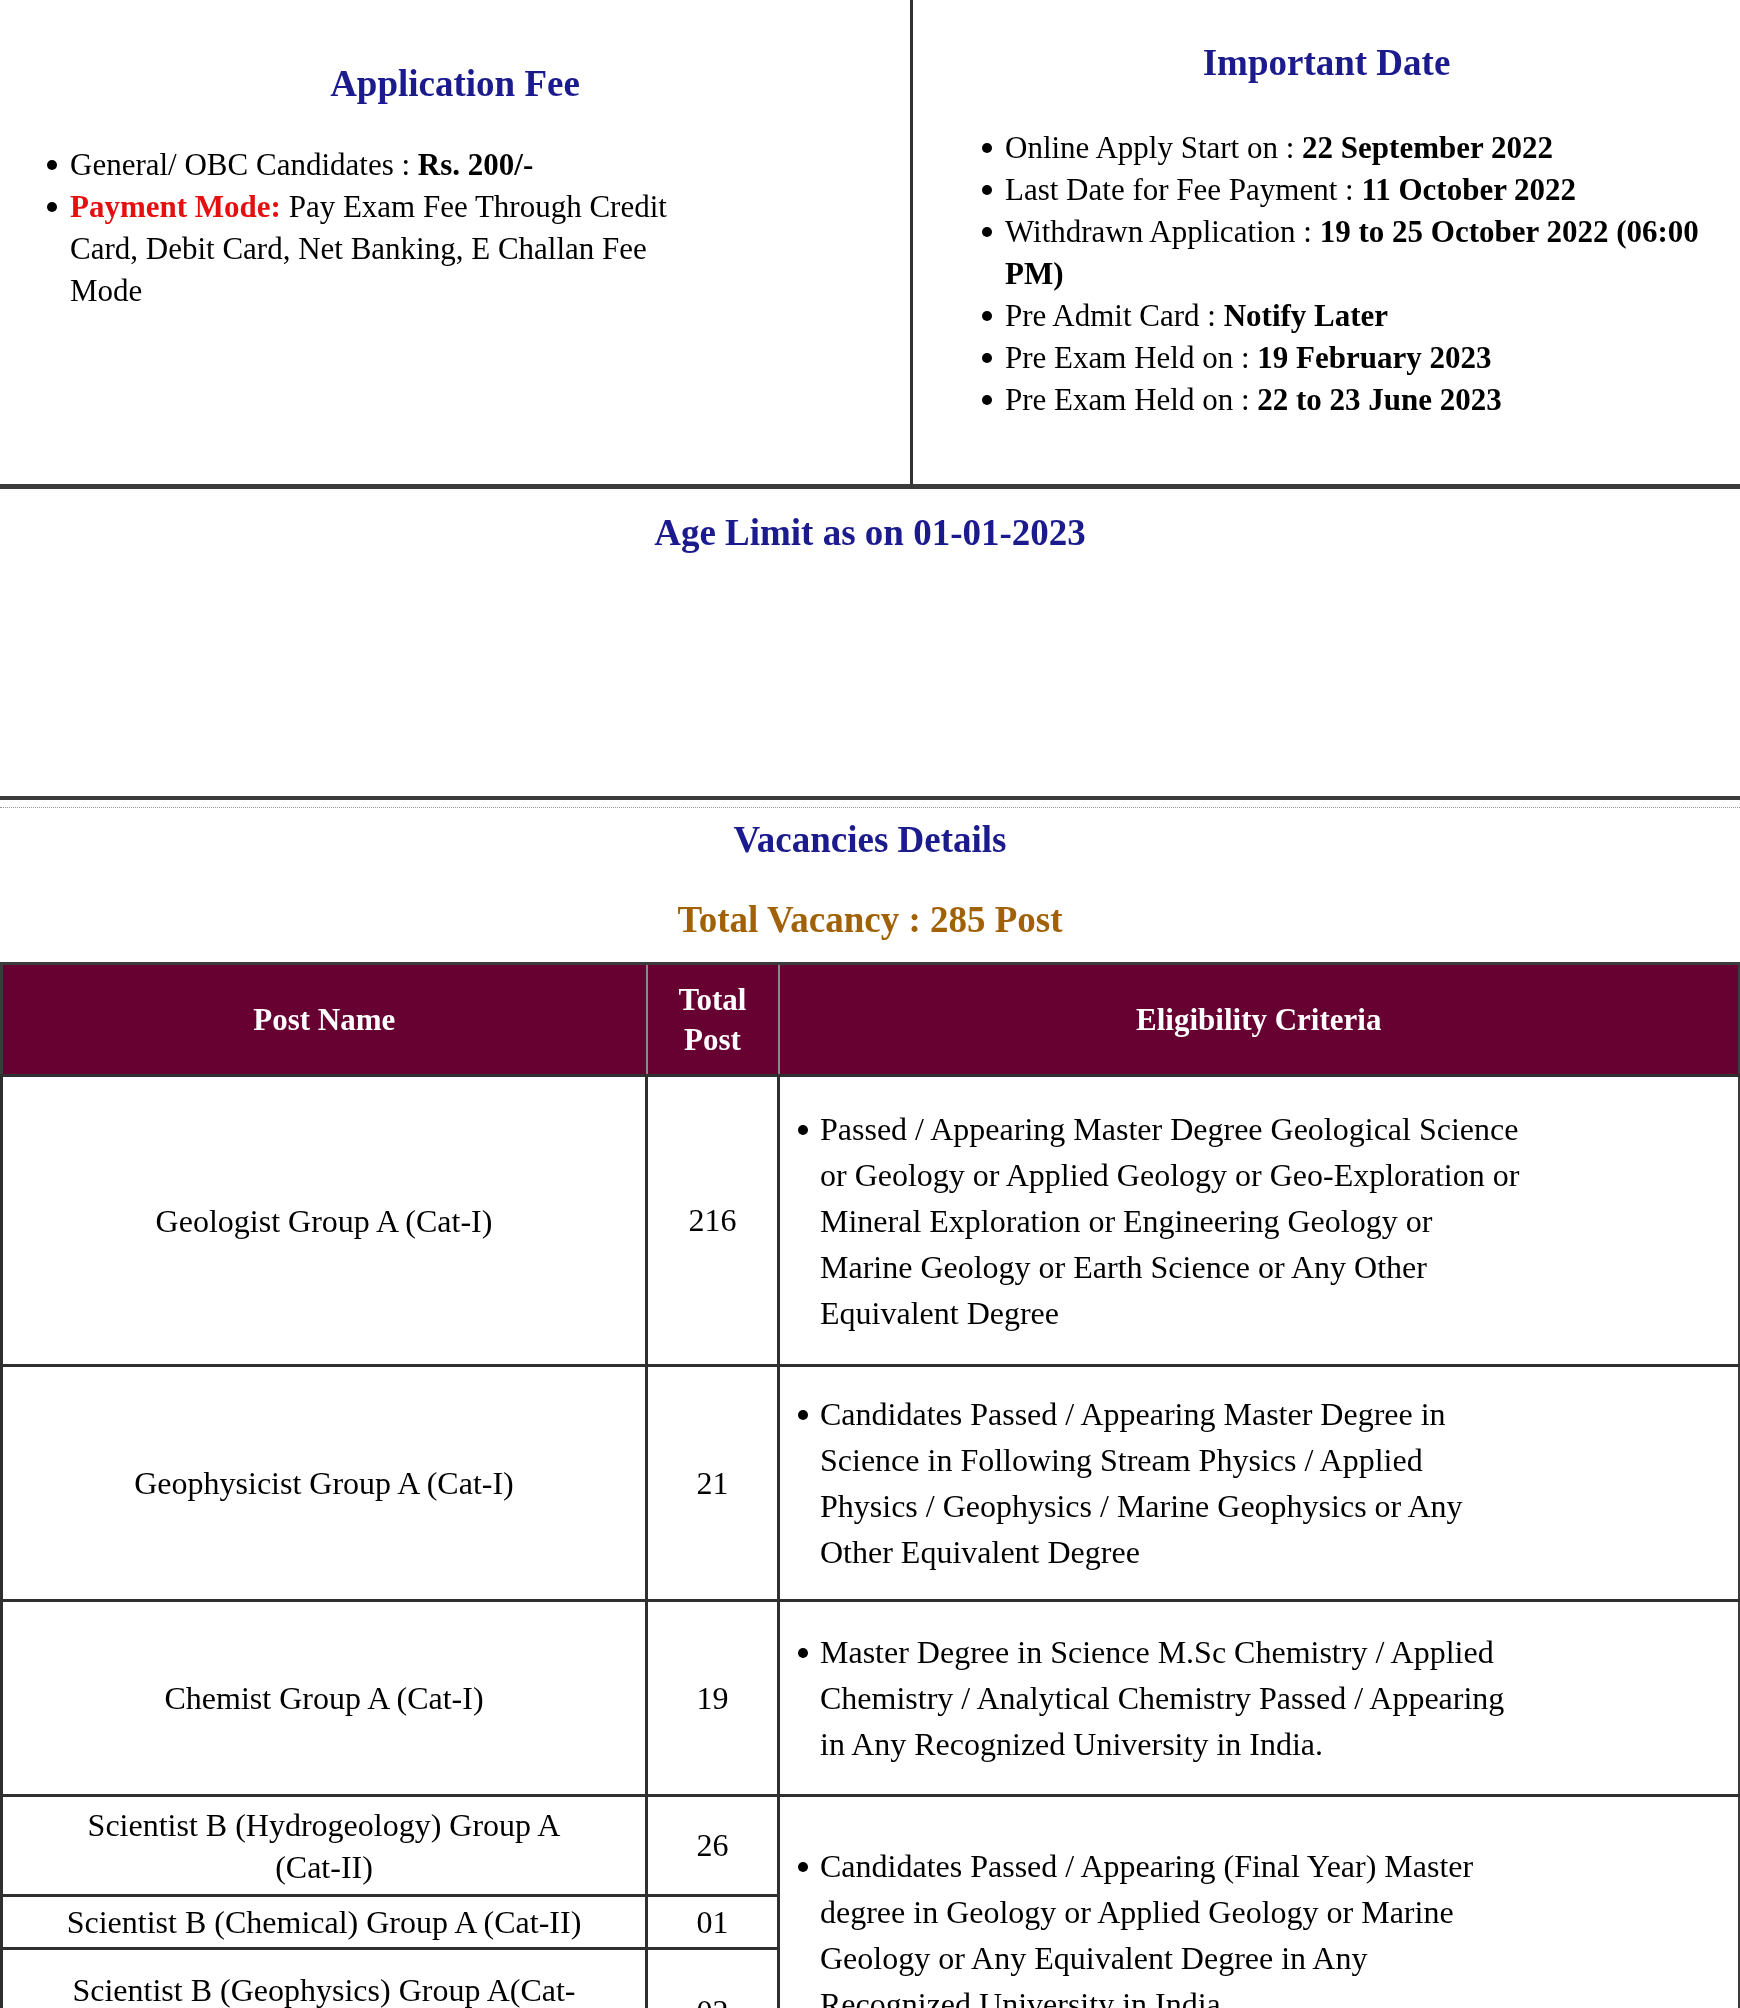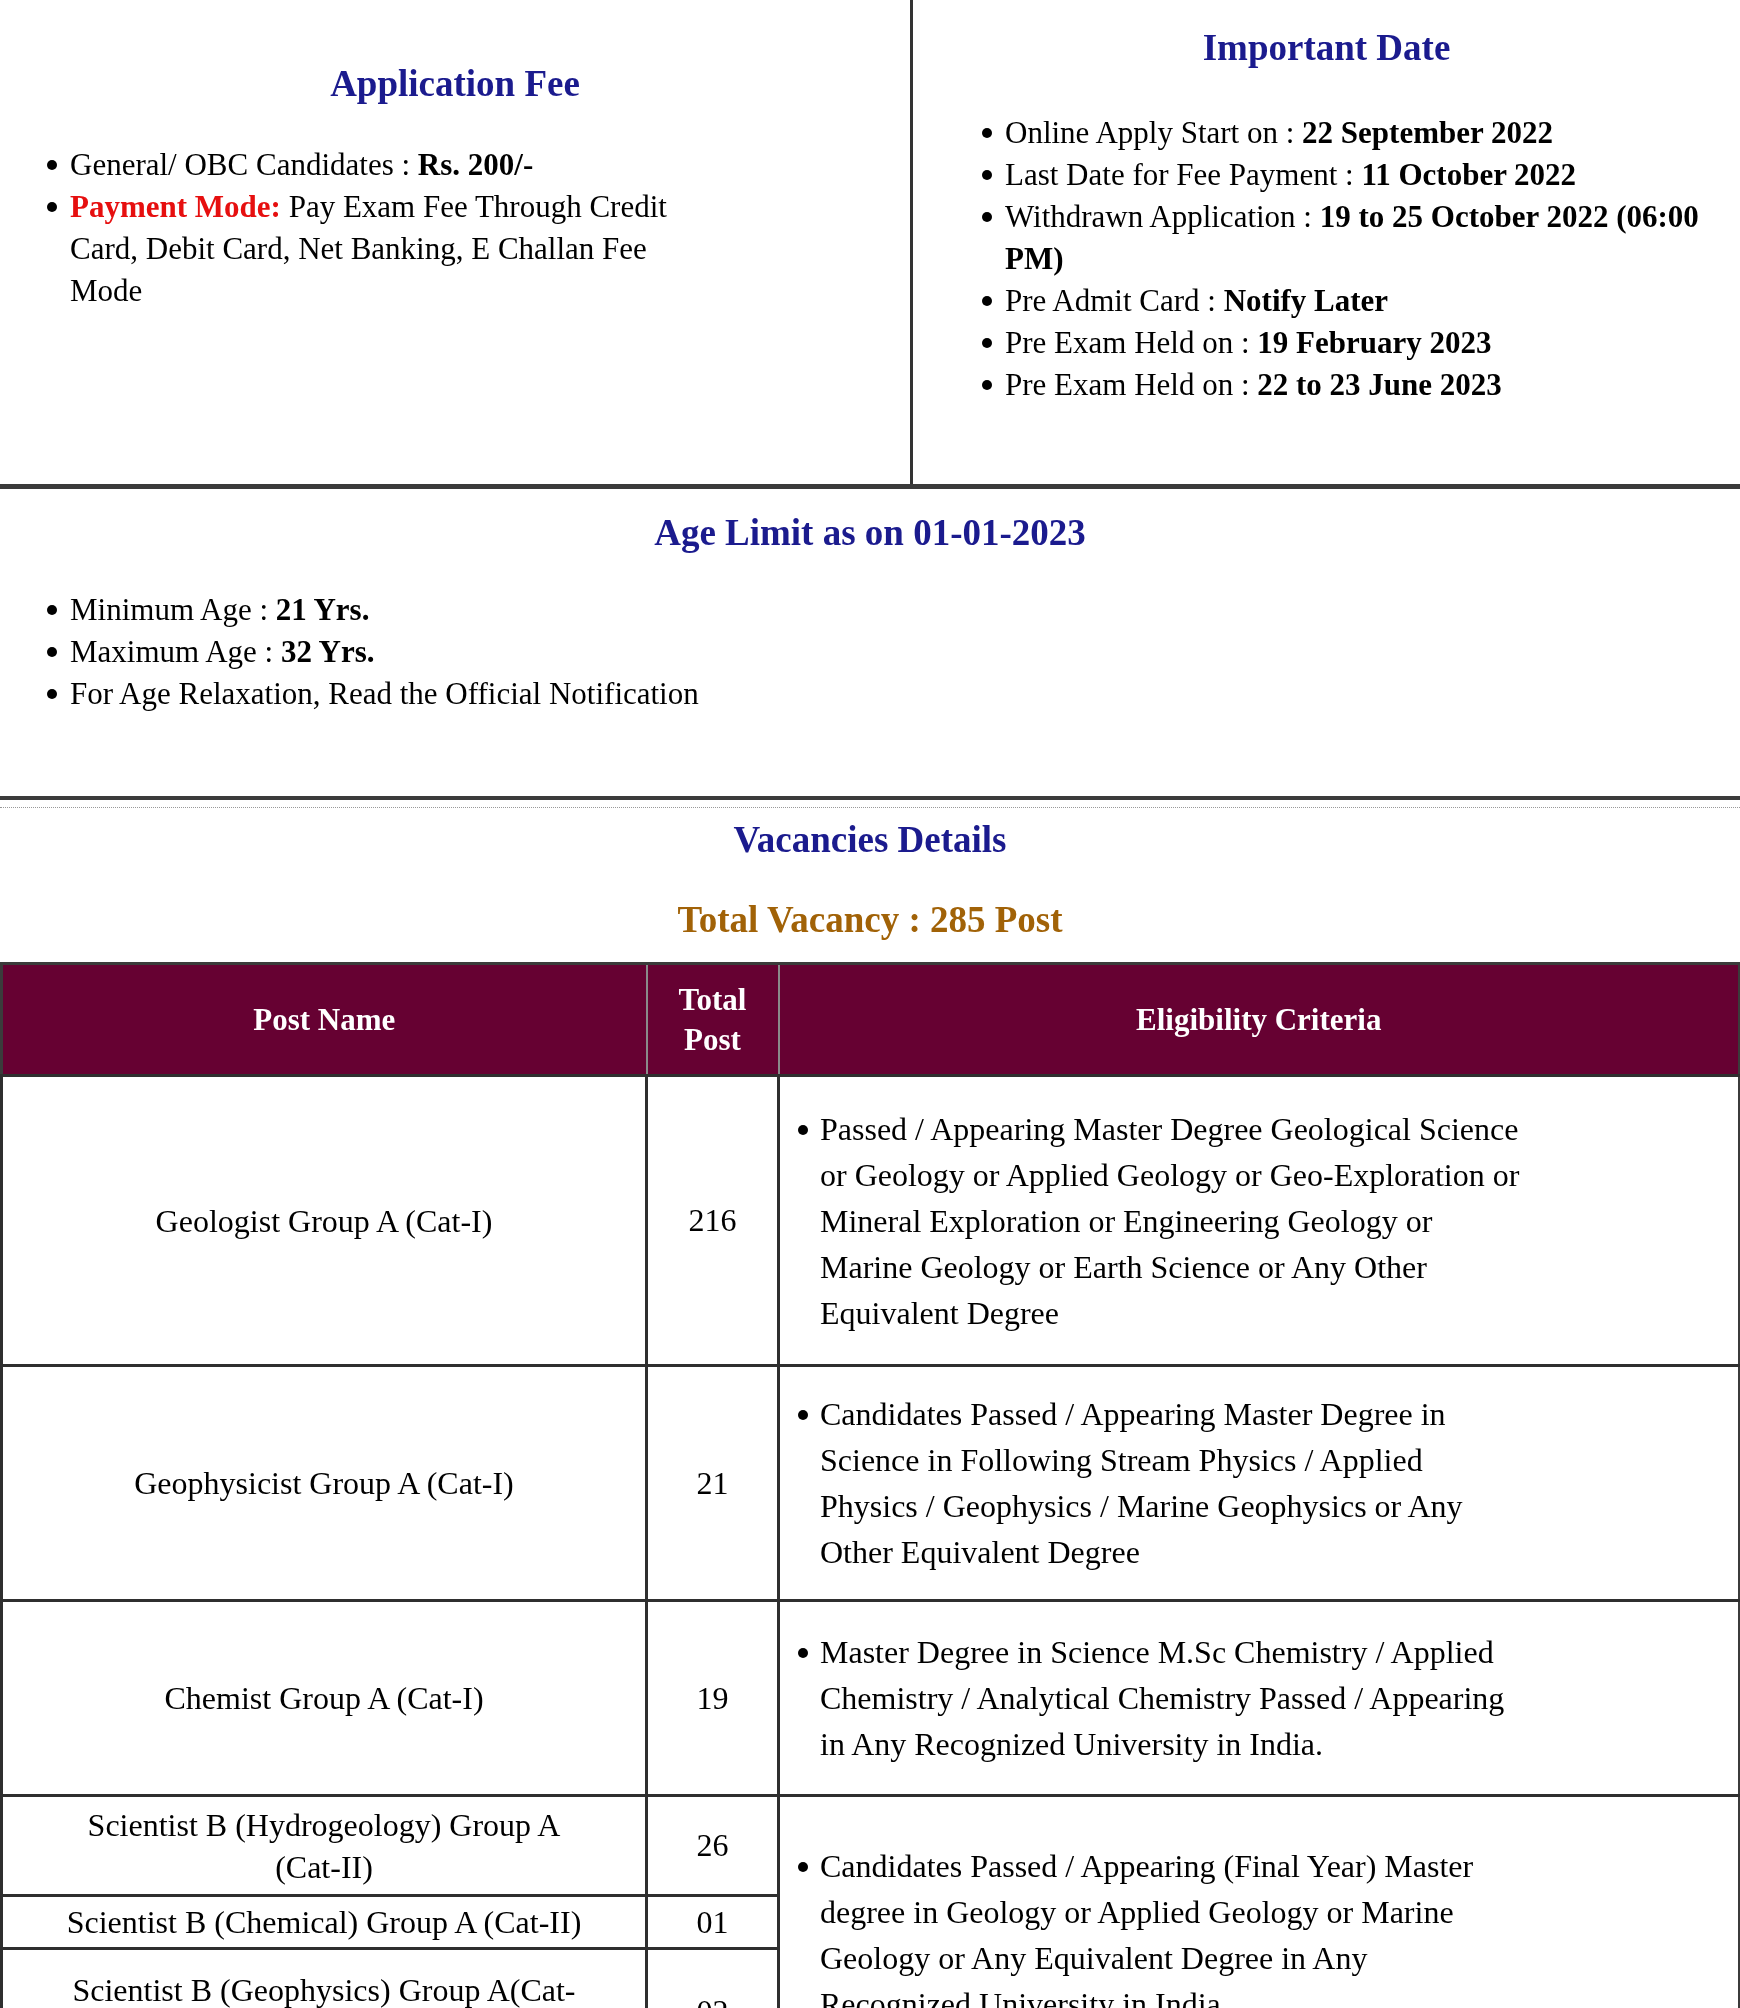--- a/index.html
+++ b/index.html
@@ -18,21 +18,21 @@
     height:489px;
     border-bottom:5px solid #3b3b3b;
   }
   .col-left {
     width:913px;
     border-right:3px solid #333333;
     padding-top:62px;
   }
   .col-right {
     flex:1;
-    padding-top:26px;
+    padding-top:41px;
     border-radius:11px;
   }
   h2.sec-title {
     font-size:37px;
     font-weight:bold;
     color:#1b1b8e;
     text-align:center;
     line-height:44px;
   }
   ul.blist { list-style:none; }
@@ -179,31 +179,20 @@
         </li>
         <li>
           <span>Pre Exam Held on : </span><span class="val-bold">22 to 23 June 2023</span>
         </li>
       </ul>
     </div>
   </div>
 
   <div class="age-section">
     <h2 class="sec-title">Age Limit as on 01-01-2023</h2>
-    <ul class="blist">
-      <li>
-        <span>Minimum Age : </span><span class="val-bold">21 Yrs.</span>
-      </li>
-      <li>
-        <span>Maximum Age : </span><span class="val-bold">32 Yrs.</span>
-      </li>
-      <li>
-        <span>For Age Relaxation, Read the Official Notification</span>
-      </li>
-    </ul>
   </div>
   <div class="dotted-rule"></div>
 
   <div class="vac-section">
     <h2 class="sec-title vac-title">Vacancies Details</h2>
     <div class="total-vacancy">Total Vacancy : 285 Post</div>
 
     <table class="vac-table">
       <colgroup>
           <col class="c1">

